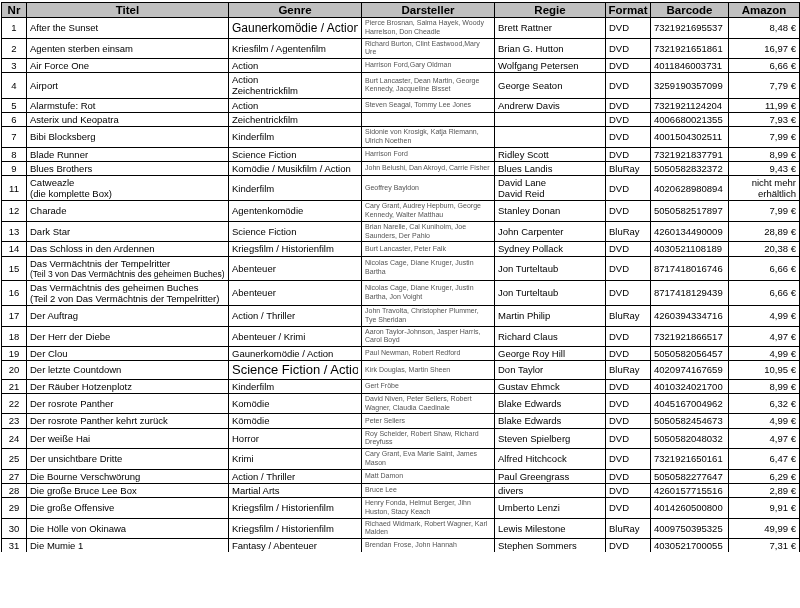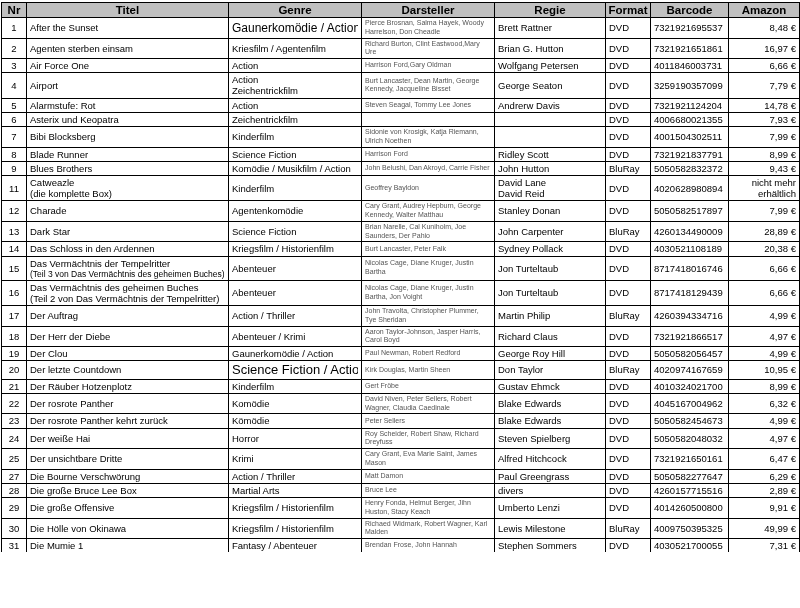--- a/index.html
+++ b/index.html
@@ -169,21 +169,21 @@
           <td class="c-darsteller wrap">Steven Seagal, Tommy Lee Jones</td>
           <td class="c-regie">
             <div class="fitline">Andrerw Davis</div>
           </td>
           <td class="c-format">
             <div class="fitline">DVD</div>
           </td>
           <td class="c-barcode">
             <div class="fitline">7321921124204</div>
           </td>
-          <td class="c-amazon wrap">14,78 €</td>
+          <td class="c-amazon wrap">11,99 €</td>
         </tr>
         <tr>
           <td class="c-nr">
             <div class="fitline">6</div>
           </td>
           <td class="c-titel">
             <div class="fitline">Asterix und Keopatra</div>
           </td>
           <td class="c-genre">
             <div class="fitline">Zeichentrickfilm</div>
@@ -249,21 +249,21 @@
             <div class="fitline">9</div>
           </td>
           <td class="c-titel">
             <div class="fitline">Blues Brothers</div>
           </td>
           <td class="c-genre">
             <div class="fitline">Komödie / Musikfilm / Action</div>
           </td>
           <td class="c-darsteller wrap">John Belushi, Dan Akroyd, Carrie Fisher</td>
           <td class="c-regie">
-            <div class="fitline">John Hutton</div>
+            <div class="fitline">Blues Landis</div>
           </td>
           <td class="c-format">
             <div class="fitline">BluRay</div>
           </td>
           <td class="c-barcode">
             <div class="fitline">5050582832372</div>
           </td>
           <td class="c-amazon wrap">9,43 €</td>
         </tr>
         <tr>

